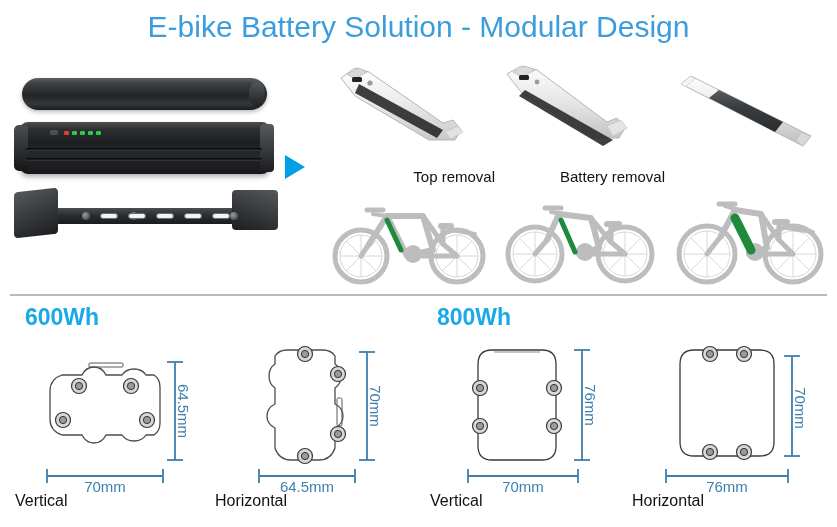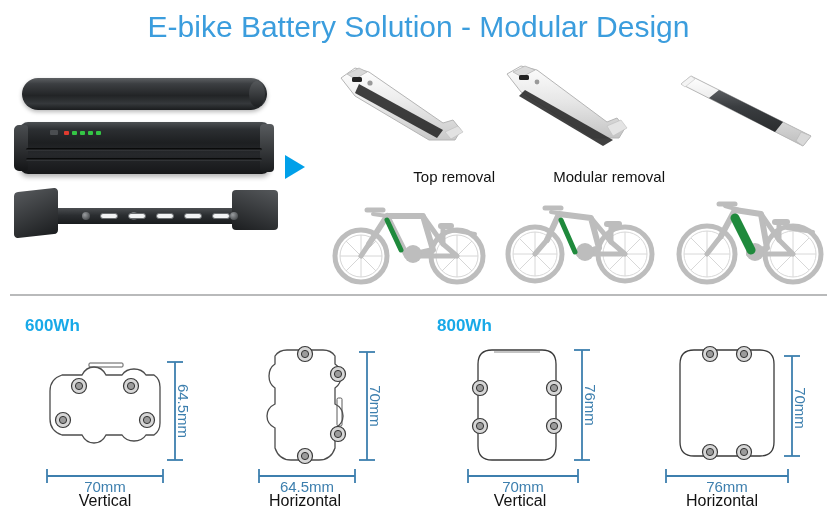--- a/index.html
+++ b/index.html
@@ -114,29 +114,29 @@
   
   .divider{
     position:absolute;left:10px;top:294px;width:817px;height:2px;background:#b9babb;
   }
 
   
   .spec{position:absolute;top:304px;height:223px;}
   .spec.s600{left:0px;width:420px;}
   .spec.s800{left:420px;width:417px;}
   .spec .cap-title{
-    position:absolute;top:12px;font-size:17px;font-weight:bold;color:#18a9e8;
+    position:absolute;top:0;font-size:23px;font-weight:bold;color:#18a9e8;
   }
   .spec.s600 .cap-title{left:25px;}
   .spec.s800 .cap-title{left:17px;}
 
   .view{position:absolute;top:38px;width:180px;height:180px;}
   .view .svgwrap{position:absolute;left:0;top:0;width:180px;height:150px;}
   .view .vlabel{
-    position:absolute;left:0;top:150px;width:180px;text-align:center;
+    position:absolute;left:0;top:150px;width:180px;text-align:left;
     font-size:16px;color:#111;
   }
   
   .s600 .view-a{left:15px;} .s600 .view-b{left:215px;}
   
   .s800 .view-a{left:10px;} .s800 .view-b{left:212px;}
 
   svg{display:block;overflow:visible;}
   .dimtxt{font-family:"Liberation Sans", sans-serif;font-size:15px;fill:#3d7fae;}
 </style>
@@ -239,21 +239,21 @@
           </linearGradient>
         </defs>
         <path d="M12 14 L26 6 L42 10 L112 62 L122 58 L130 68 L124 78 L98 78 L26 32 Z" fill="url(#wB)" stroke="#b5b5b5" stroke-width="1"></path>
         <path d="M18 12 L30 6 L40 10 L27 17 Z" fill="#dcdcdc" stroke="#b0b0b0" stroke-width=".7"></path>
         <path d="M30 30 L118 80 L108 86 L24 36 Z" fill="#2b2b2b" opacity=".9"></path>
         <rect x="24" y="15" width="10" height="5" rx="1.6" fill="#222"></rect>
         <circle cx="42" cy="22" r="2.4" fill="#9a9a9a"></circle>
         <path d="M112 66 L126 60 L132 68 L118 76 Z" fill="#e4e4e4" stroke="#bdbdbd" stroke-width=".6"></path>
       </svg>
     </div>
-    <div class="caption">Modular removal</div>
+    <div class="caption">Battery removal</div>
     <div class="bike">
       <svg width="170" height="96" viewBox="0 0 170 96">
         <g stroke="#bdbdbd" fill="none">
           <circle cx="40" cy="62" r="27" stroke-width="5"></circle>
           <circle cx="130" cy="62" r="27" stroke-width="5"></circle>
           <g stroke="#d8d8d8" stroke-width="1">
             <circle cx="40" cy="62" r="22"></circle>
               <circle cx="130" cy="62" r="22"></circle>
             <path d="M40 40 L40 84 M18 62 L62 62 M25 47 L55 77 M55 47 L25 77"></path>
             <path d="M108 62 L152 62 M130 40 L130 84 M115 47 L145 77 M145 47 L115 77"></path>

